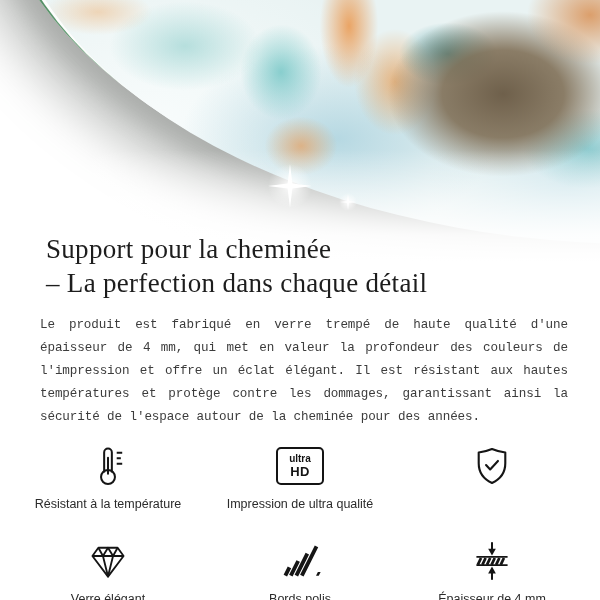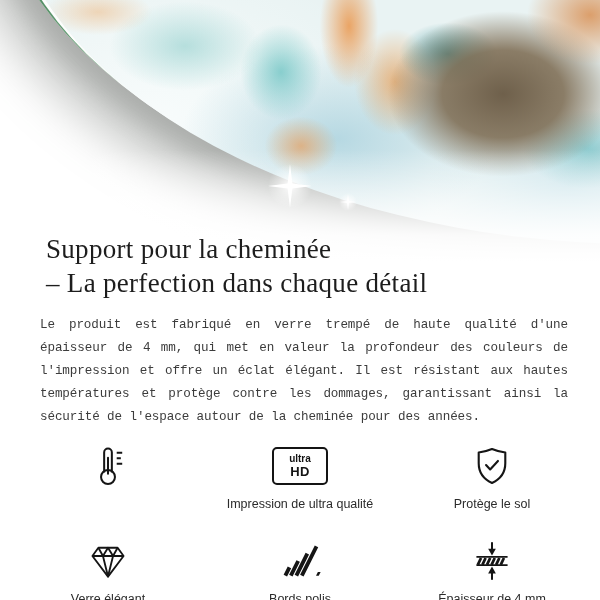--- a/index.html
+++ b/index.html
@@ -65,21 +65,21 @@
     row-gap:26px; margin:14px 0 0 -28px; width:576px;
   }
   .feature { text-align:center; }
   .ficon { height:46px; display:flex; align-items:center; justify-content:center; }
   .flabel { margin-top:8px; font-size:12.5px; line-height:15px; color:#2b2b2b; }
   .ficon svg { display:block; }
   .stroke { fill:none; stroke:#151515; }
   .fill   { fill:#151515; stroke:none; }
 
   .uhd-box {
-    box-sizing:border-box; width:56px; height:38px;
+    box-sizing:border-box; width:48px; height:38px;
     border:2.5px solid #141414; border-radius:5px;
     display:inline-flex; flex-direction:column; align-items:center; justify-content:center;
     color:#141414;
   }
   .uhd-top { font-size:10px; line-height:10px; font-weight:600; }
   .uhd-bottom { font-size:13px; line-height:15px; font-weight:700; letter-spacing:0.3px;text-align:right; }
 </style>
 </head>
 <body>
 
@@ -117,40 +117,40 @@
 
     <div class="feature">
       <div class="ficon">
         <svg width="44" height="44" viewBox="0 0 48 48">
           <circle class="stroke" cx="24" cy="36" r="7.6" stroke-width="2.2" fill="#ffffff"></circle>
           <path d="M19.8,31 L19.8,9.2 A4.2,4.2 0 0 1 28.2,9.2 L28.2,31" fill="#ffffff" class="stroke" stroke-width="2.2" stroke-linejoin="round"></path>
           <path class="stroke" d="M24,15 L24,32.5" stroke-width="2.2" stroke-linecap="round"></path>
           <path class="stroke" d="M33.5,9.5 h6 M33.5,15.5 h4.5 M33.5,21.5 h6" stroke-width="2"></path>
         </svg>
       </div>
+      <div class="flabel">Résistant à la température</div>
     </div>
 
     <div class="feature">
       <div class="ficon">
         <div class="uhd-box">
           <span class="uhd-top">ultra</span>
           <span class="uhd-bottom">HD</span>
         </div>
       </div>
       <div class="flabel">Impression de ultra qualité</div>
     </div>
 
     <div class="feature">
       <div class="ficon">
         <svg width="44" height="44" viewBox="0 0 48 48">
           <path class="stroke" stroke-width="2.3" stroke-linejoin="round" d="M24,5.5 C28,7.2 33,8.6 38.5,9.3 L38.5,21 C38.5,31.5 32.5,38.6 24,42.5 C15.5,38.6 9.5,31.5 9.5,21 L9.5,9.3 C15,8.6 20,7.2 24,5.5 Z"></path>
           <path class="stroke" stroke-width="2.3" stroke-linecap="round" stroke-linejoin="round" d="M17.5,23 L22,27.8 L30.5,18.5"></path>
         </svg>
       </div>
-      <div class="flabel">Protège le sol</div>
     </div>
 
     <div class="feature">
       <div class="ficon">
         <svg width="44" height="44" viewBox="0 0 48 48">
           <path class="stroke" stroke-width="2" stroke-linejoin="round" d="M13.5,9.5 L34.5,9.5 L41,18.5 L24,41 L7,18.5 Z"></path>
           <path class="stroke" stroke-width="2" stroke-linejoin="round" d="M7,18.5 L41,18.5 M13.5,9.5 L18.5,18.5 L24,9.5 L29.5,18.5 L34.5,9.5 M18.5,18.5 L24,41 L29.5,18.5"></path>
         </svg>
       </div>
       <div class="flabel">Verre élégant</div>

